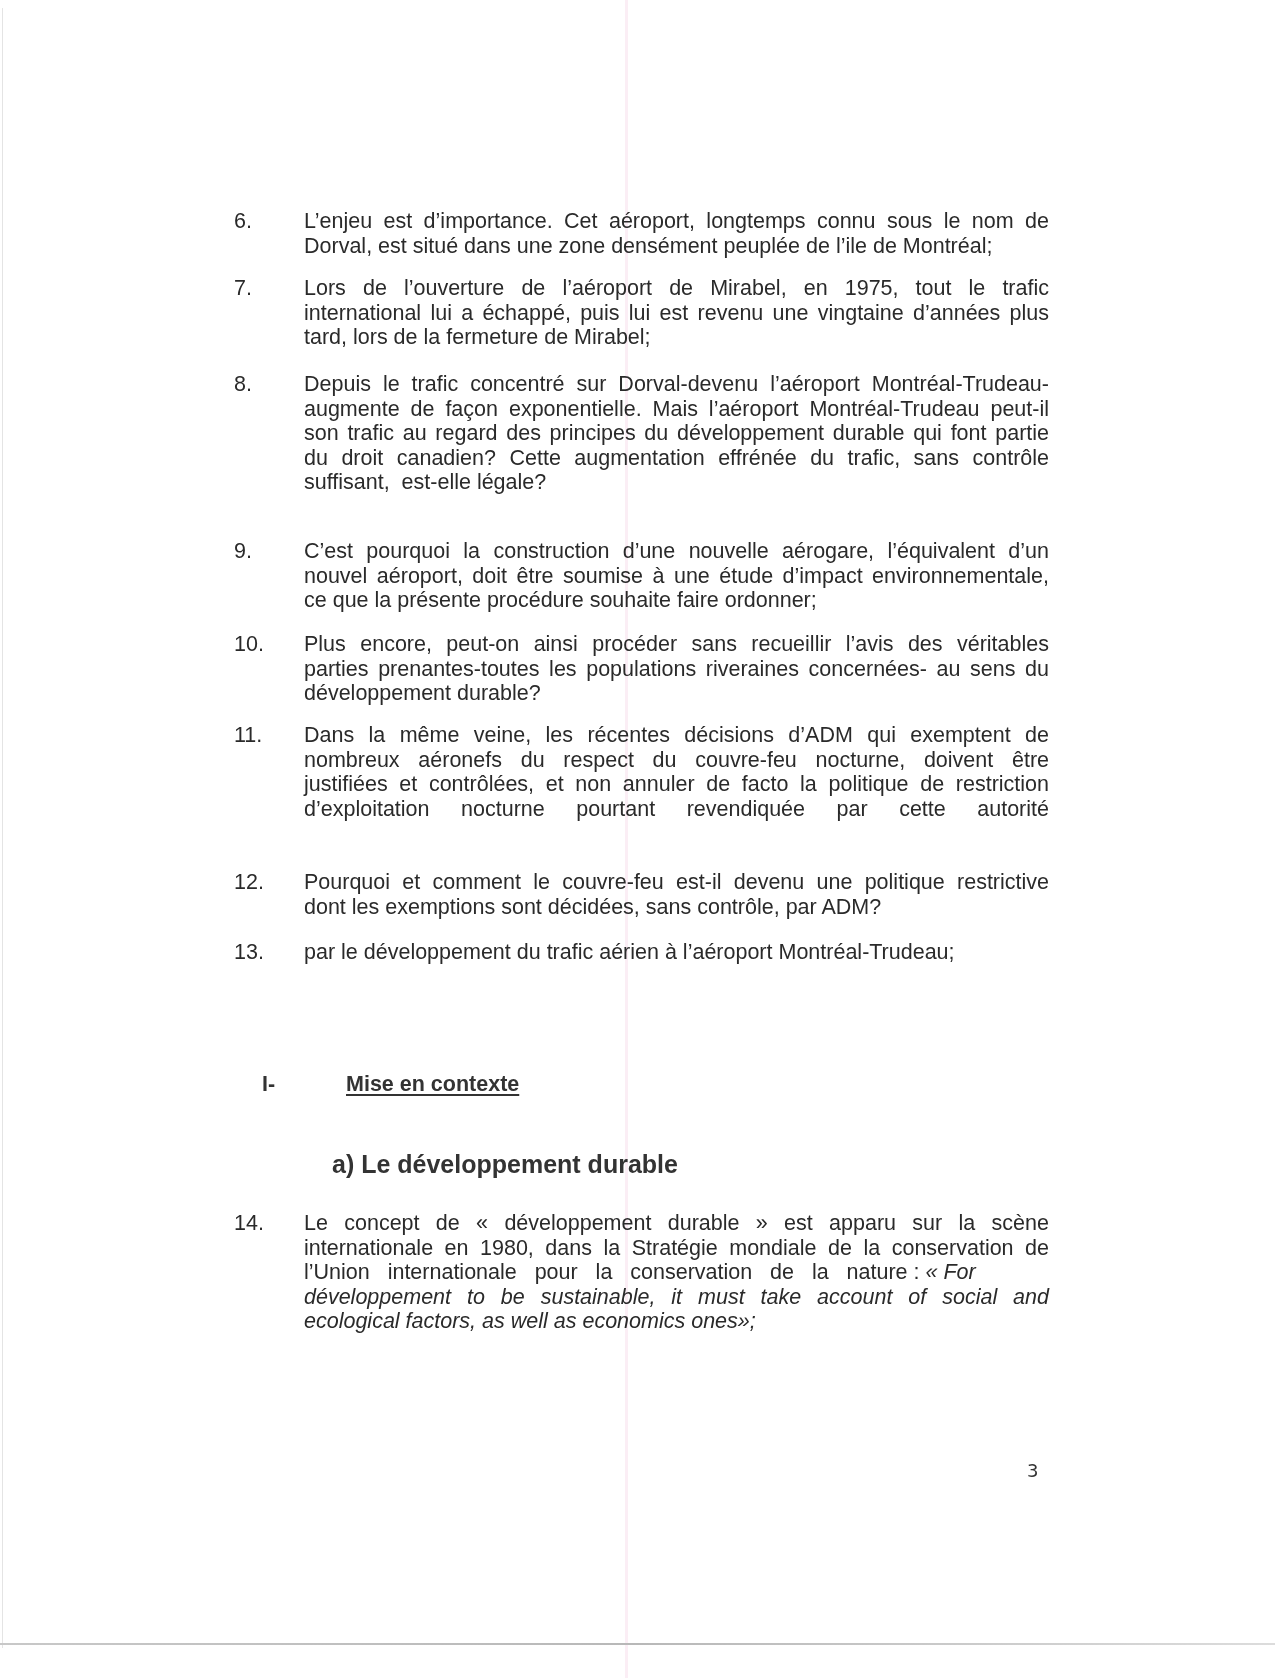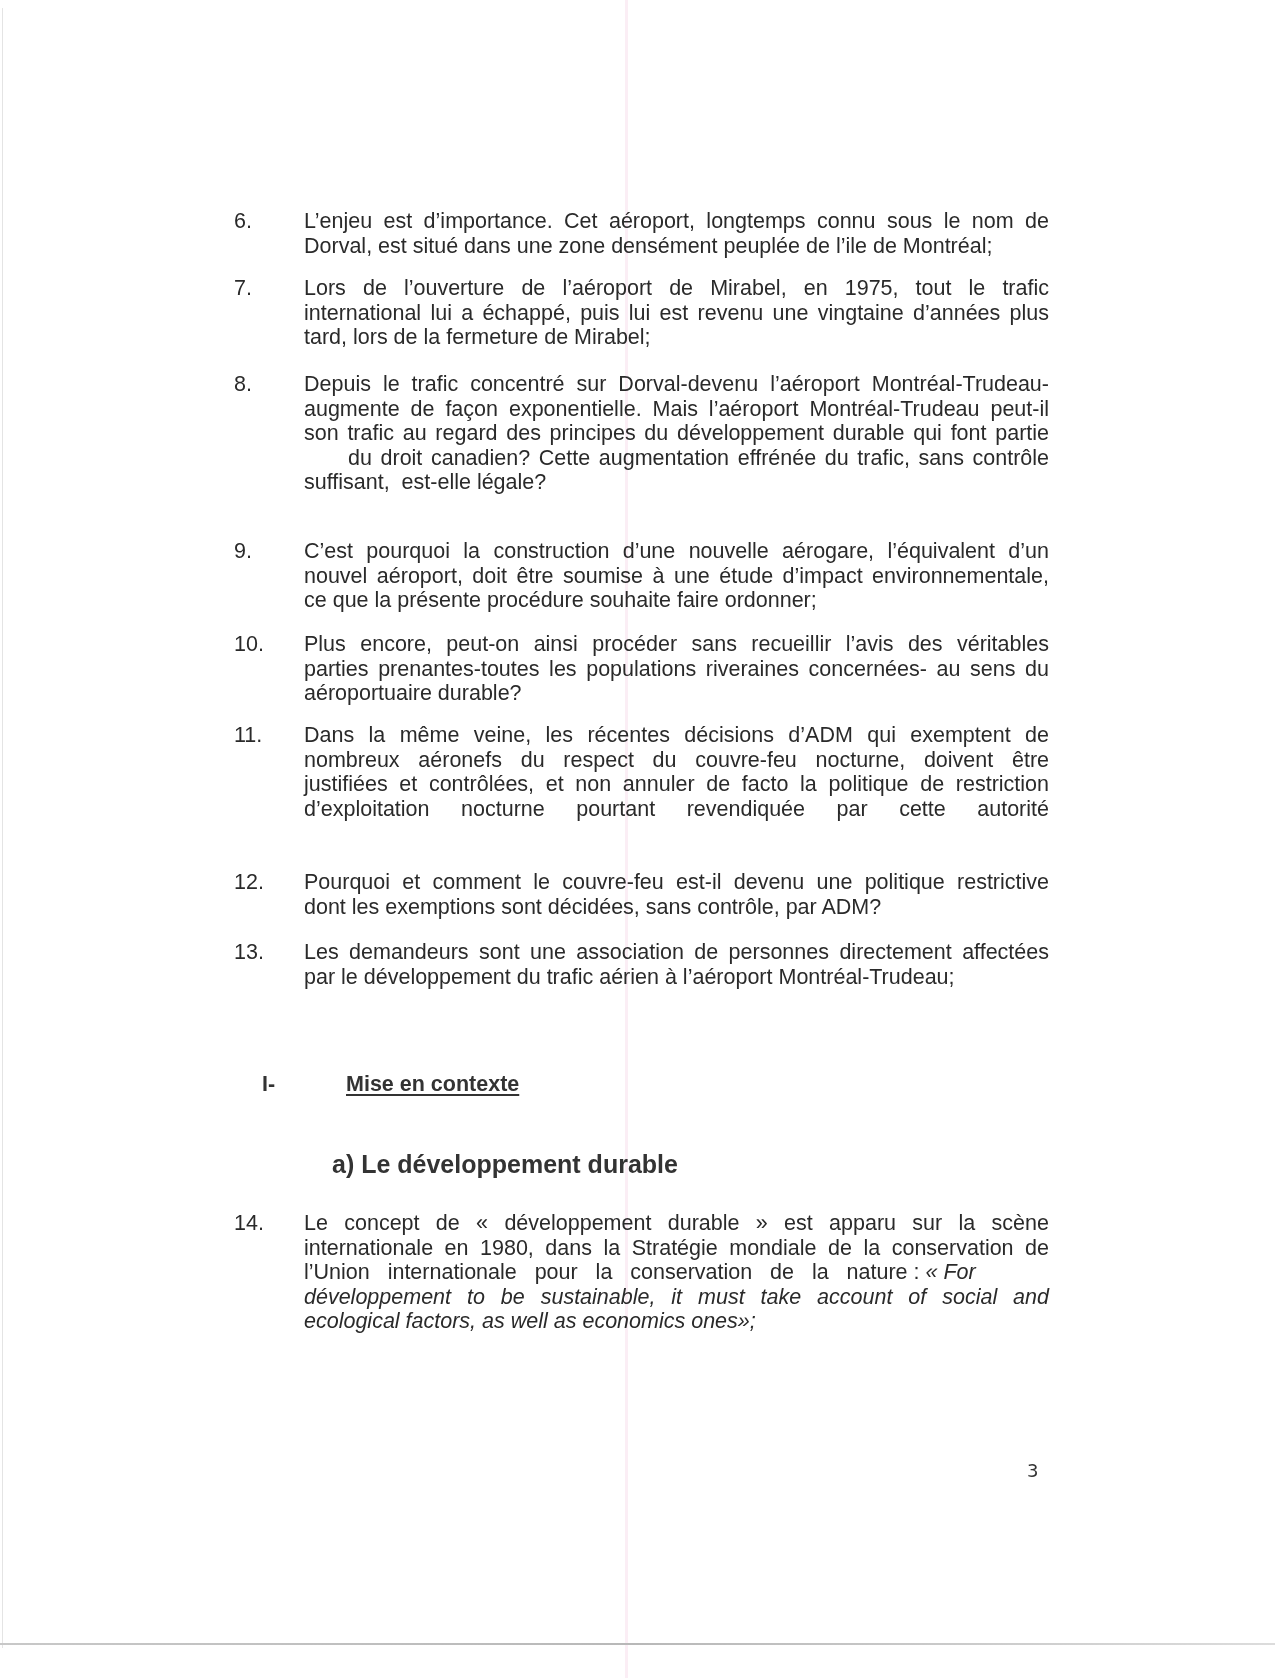--- a/index.html
+++ b/index.html
@@ -51,38 +51,38 @@
         <div style="text-align-last: justify; white-space: pre-wrap;">international lui a échappé, puis lui est revenu une vingtaine d’années plus</div>
         <div style="white-space: pre-wrap;">tard, lors de la fermeture de Mirabel;</div>
       </div>
     </div>
     <div class="para" style="top: 372px;">
       <span class="num">8.</span>
       <div class="body">
         <div style="text-align-last: justify; white-space: pre-wrap;">Depuis le trafic concentré sur Dorval-devenu l’aéroport Montréal-Trudeau-</div>
         <div style="text-align-last: justify; white-space: pre-wrap;">augmente de façon exponentielle. Mais l’aéroport Montréal-Trudeau peut-il</div>
         <div style="text-align-last: justify; white-space: pre-wrap;">son trafic au regard des principes du développement durable qui font partie</div>
-        <div style="text-align-last: justify; white-space: pre-wrap; margin-left: 44px;">du droit canadien? Cette augmentation effrénée du trafic, sans contrôle</div>
+        <div style="text-align-last: justify; white-space: pre-wrap;">du droit canadien? Cette augmentation effrénée du trafic, sans contrôle</div>
         <div style="white-space: pre-wrap;">suffisant,  est-elle légale?</div>
       </div>
     </div>
     <div class="para" style="top: 539px;">
       <span class="num">9.</span>
       <div class="body">
         <div style="text-align-last: justify; white-space: pre-wrap;">C’est pourquoi la construction d’une nouvelle aérogare, l’équivalent d’un</div>
         <div style="text-align-last: justify; white-space: pre-wrap;">nouvel aéroport, doit être soumise à une étude d’impact environnementale,</div>
         <div style="white-space: pre-wrap;">ce que la présente procédure souhaite faire ordonner;</div>
       </div>
     </div>
     <div class="para" style="top: 632px;">
       <span class="num">10.</span>
       <div class="body">
         <div style="text-align-last: justify; white-space: pre-wrap;">Plus encore, peut-on ainsi procéder sans recueillir l’avis des véritables</div>
         <div style="text-align-last: justify; white-space: pre-wrap;">parties prenantes-toutes les populations riveraines concernées- au sens du</div>
-        <div style="white-space: pre-wrap;">aéroportuaire durable?</div>
+        <div style="white-space: pre-wrap;">développement durable?</div>
       </div>
     </div>
     <div class="para" style="top: 723px;">
       <span class="num">11.</span>
       <div class="body">
         <div style="text-align-last: justify; white-space: pre-wrap;">Dans la même veine, les récentes décisions d’ADM qui exemptent de</div>
         <div style="text-align-last: justify; white-space: pre-wrap;">nombreux aéronefs du respect du couvre-feu nocturne, doivent être</div>
         <div style="text-align-last: justify; white-space: pre-wrap;">justifiées et contrôlées, et non annuler de facto la politique de restriction</div>
         <div style="text-align-last: justify; white-space: pre-wrap;">d’exploitation   nocturne   pourtant   revendiquée   par   cette   autorité</div>
       </div>
@@ -90,21 +90,20 @@
     <div class="para" style="top: 870px;">
       <span class="num">12.</span>
       <div class="body">
         <div style="text-align-last: justify; white-space: pre-wrap;">Pourquoi et comment le couvre-feu est-il devenu une politique restrictive</div>
         <div style="white-space: pre-wrap;">dont les exemptions sont décidées, sans contrôle, par ADM?</div>
       </div>
     </div>
     <div class="para" style="top: 940px;">
       <span class="num">13.</span>
       <div class="body">
-        <div style="text-align-last: justify; white-space: pre-wrap;">Les demandeurs sont une association de personnes directement affectées</div>
         <div style="white-space: pre-wrap;">par le développement du trafic aérien à l’aéroport Montréal-Trudeau;</div>
       </div>
     </div>
   </div>
 
 <div class="heading-I">
   <span class="roman">I-</span>
   <span class="title">Mise en contexte</span>
 </div>
 

